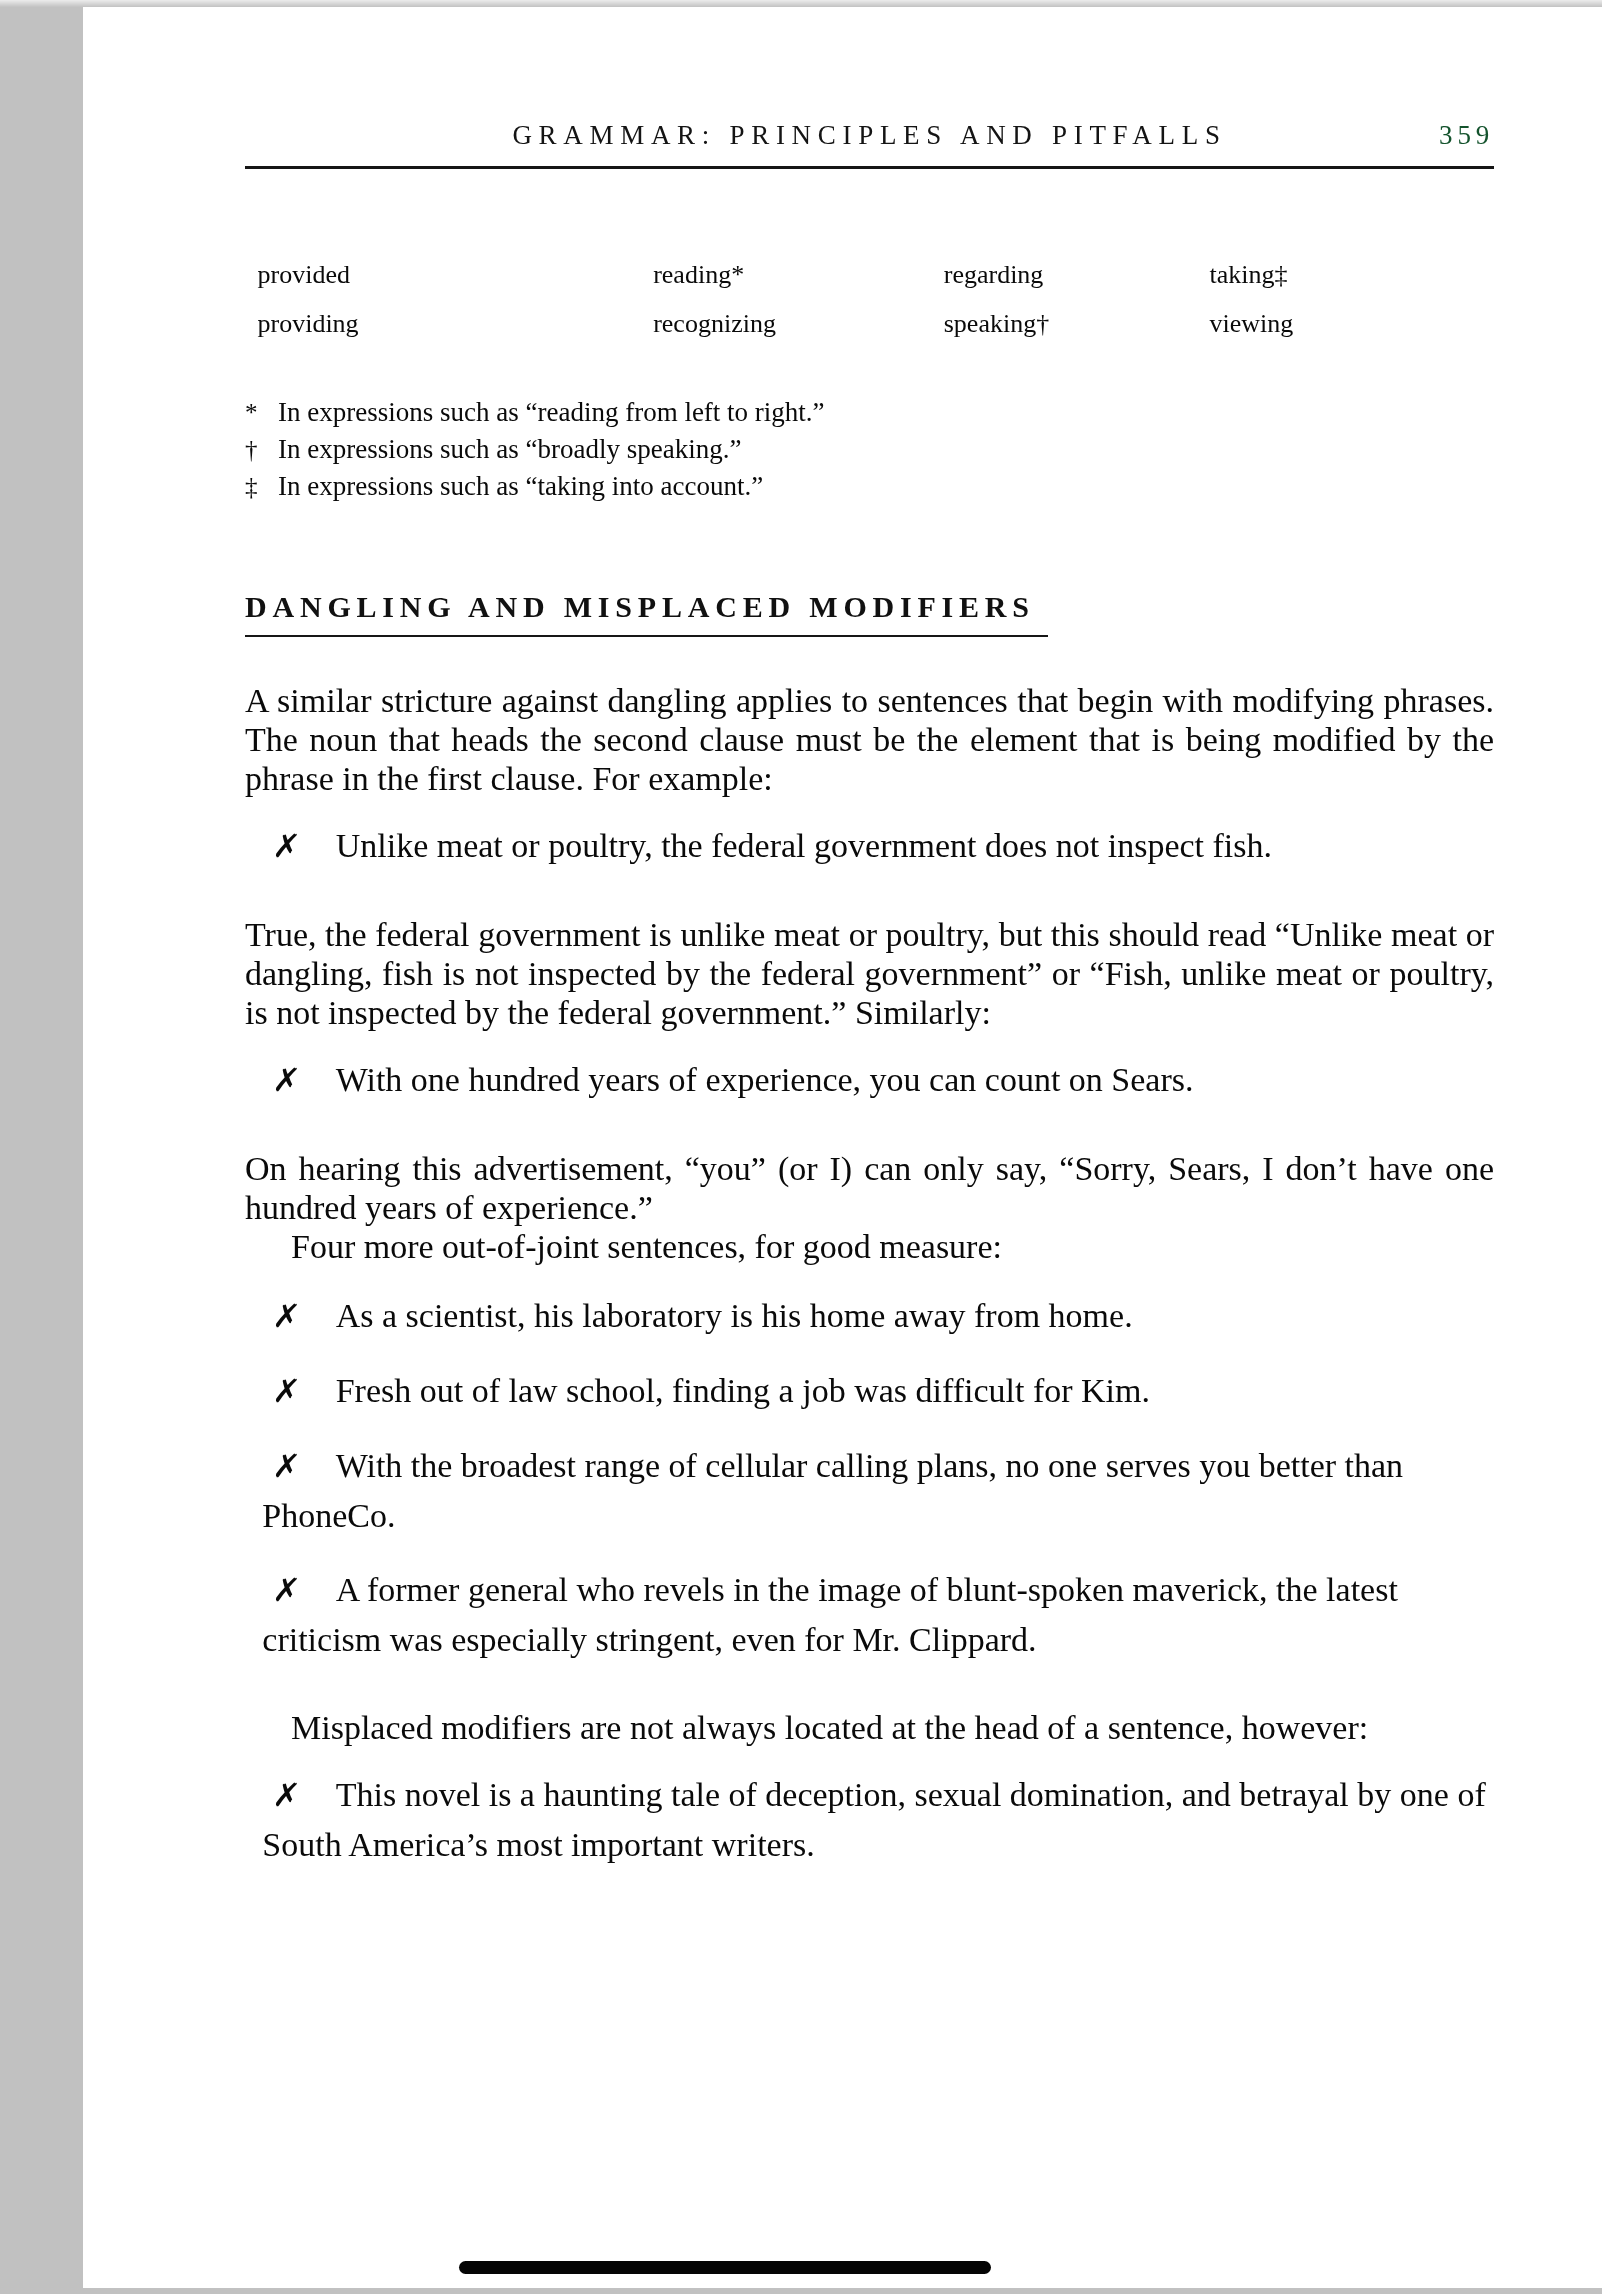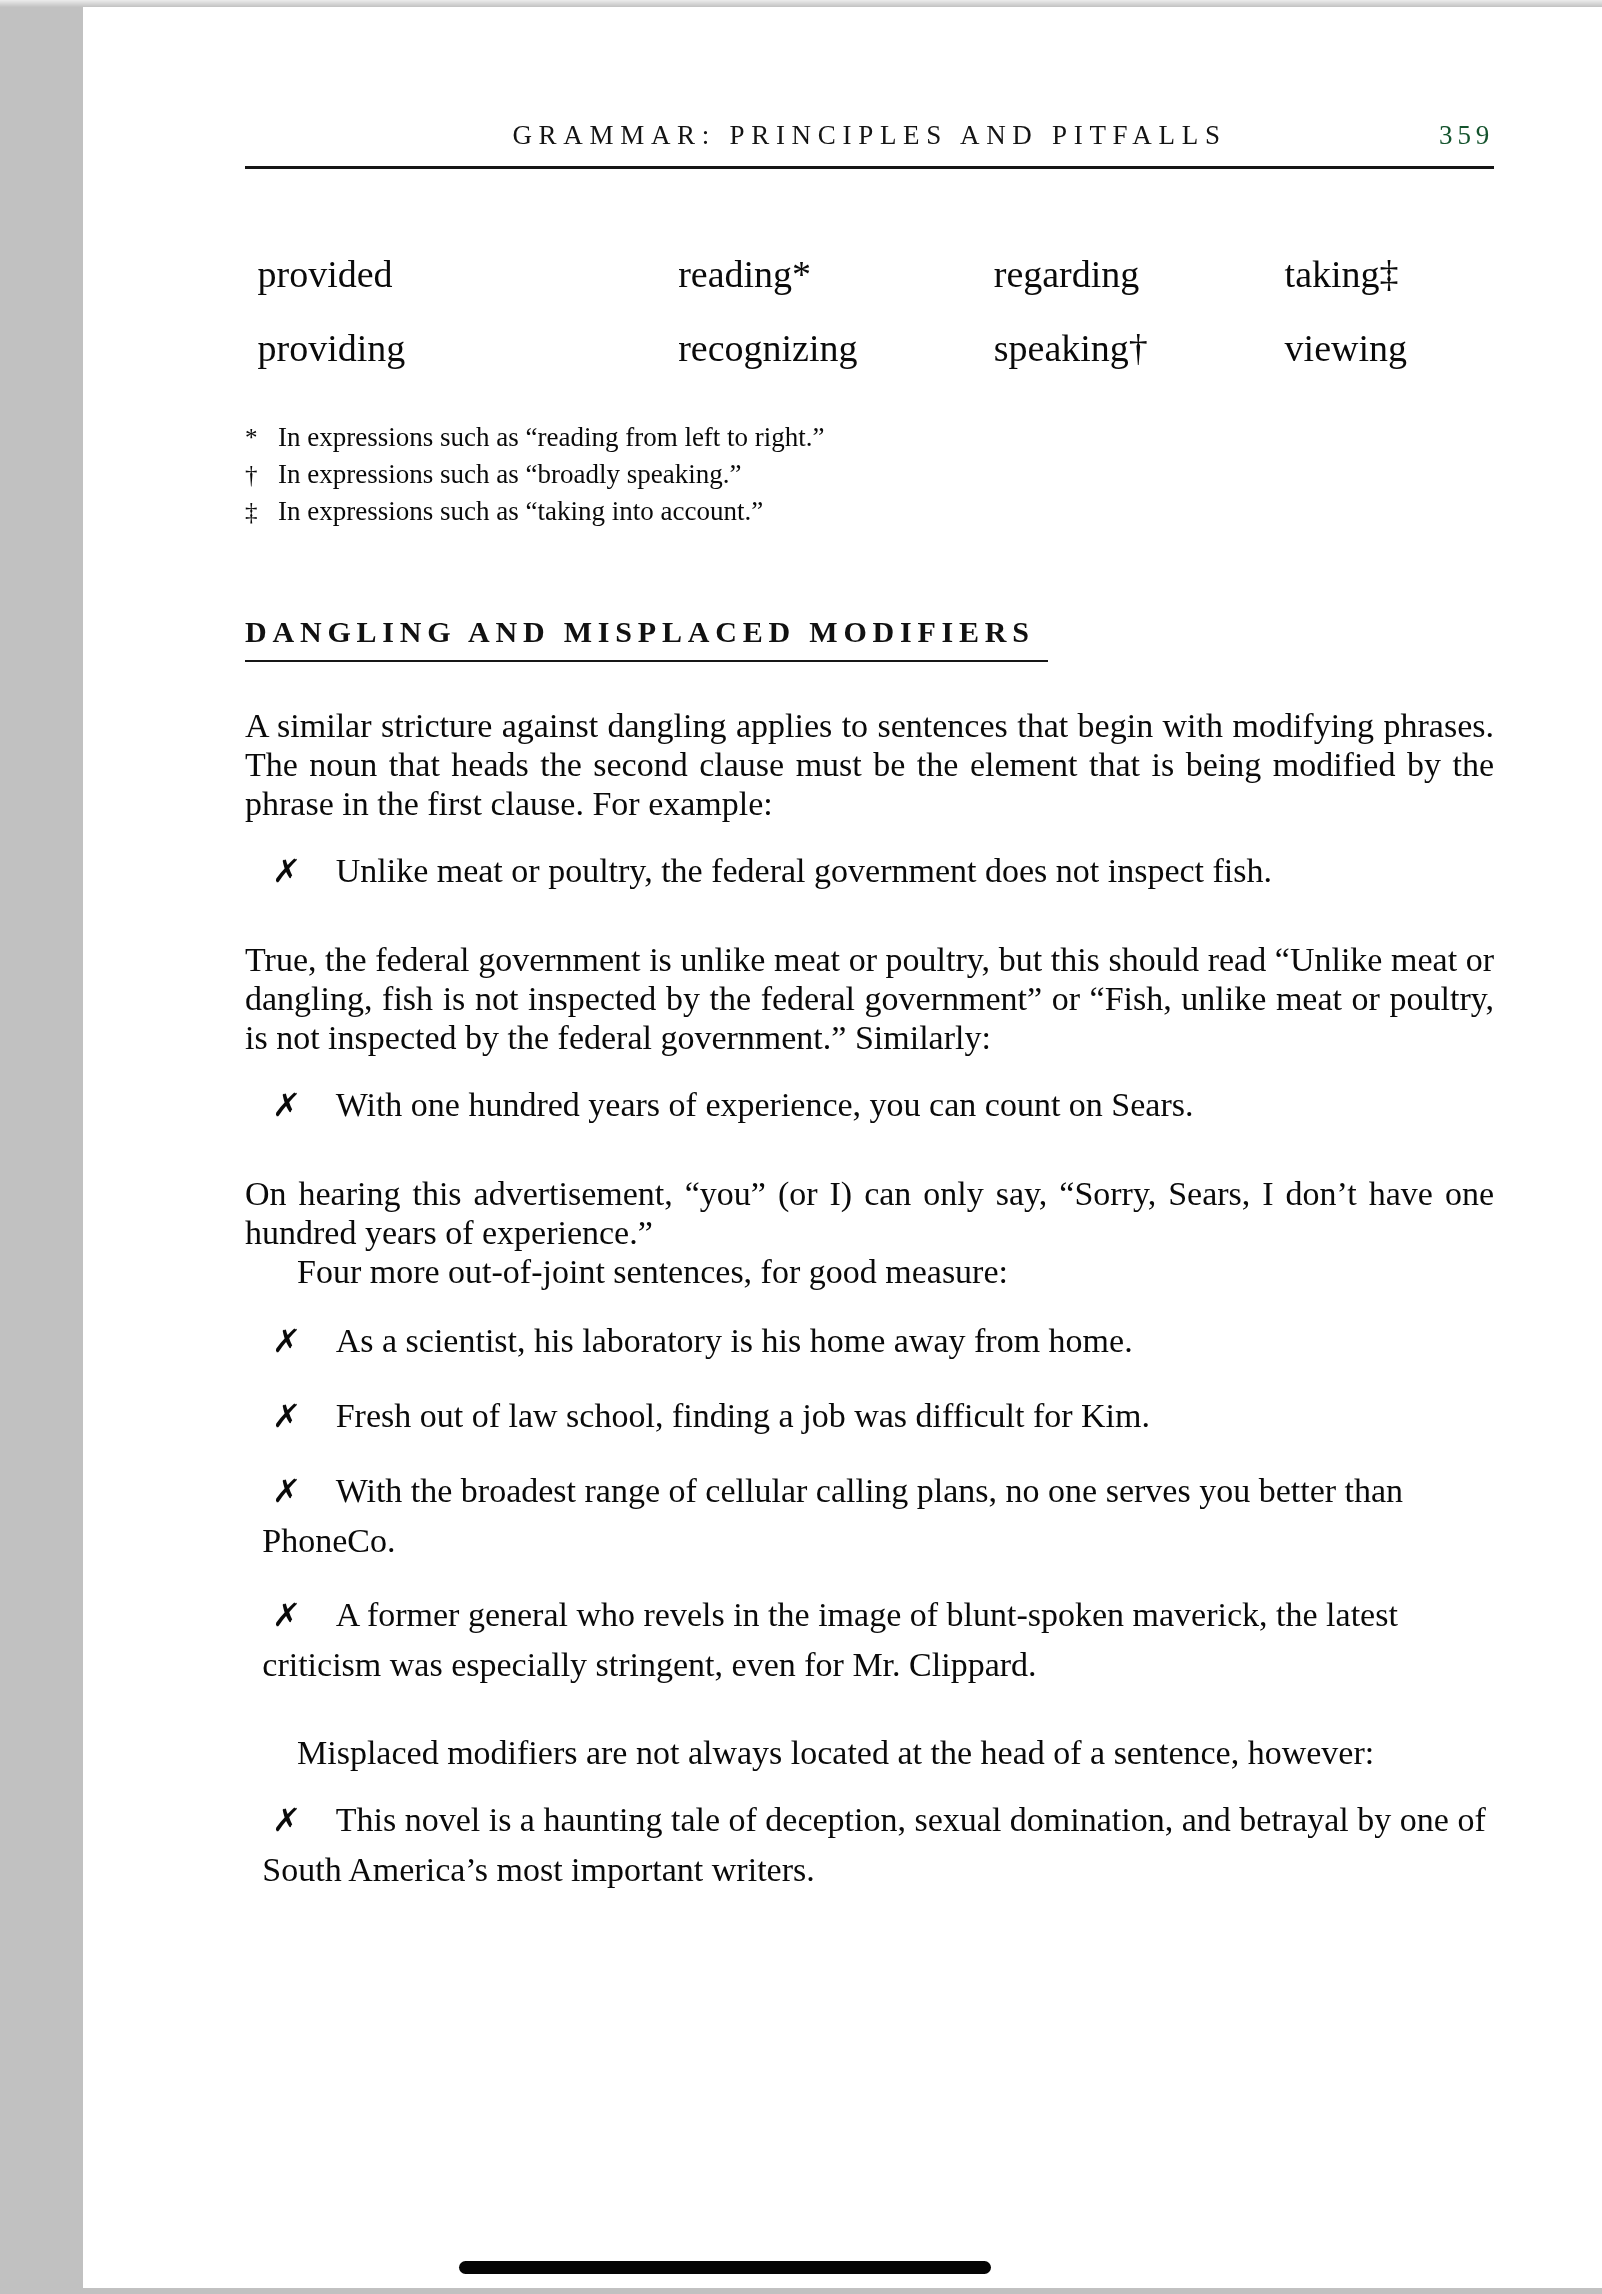--- a/index.html
+++ b/index.html
@@ -41,23 +41,22 @@
   .header-rule {
     height: 2.9px; background: #151515; margin-top: 15.4px;
   }
   
   .word-table {
     margin-top: 81px;
     padding-left: 12.5px;
     display: grid;
     grid-template-columns: 32% 23.5% 21.5% 23%;
     row-gap: 0;
-    font-size: 38px;
+    font-size: 26px;
     line-height: 49px;
-    gap: 25px;
   }
   
   .footnotes { margin-top: 46px; font-size: 27px; line-height: 37px; }
   .footnote { display: flex; }
   .footnote .fn-marker { width: 33px; flex: 0 0 33px; font-size: 25px; }
   
   .section-heading-wrap { margin-top: 85px; }
   .section-heading {
     display: inline-block;
     font-size: 30px;
@@ -70,21 +69,21 @@
   }
   
   .para {
     font-size: 34px;
     line-height: 39px;
     text-align: justify;
     margin: 0;
   }
   .mt-para { margin-top: 44px; }
   .mt-none { margin-top: 0; }
-  .indent { text-indent: 46px; margin-left: 6px; }
+  .indent { text-indent: 46px; }
   .example {
     font-size: 34px;
     line-height: 49px;
     padding-left: 17.3px;
     margin-top: 23px;
     margin-bottom: 23px;
     text-align: left;
   }
   .example .mark {
     font-family: "DejaVu Sans", sans-serif;

